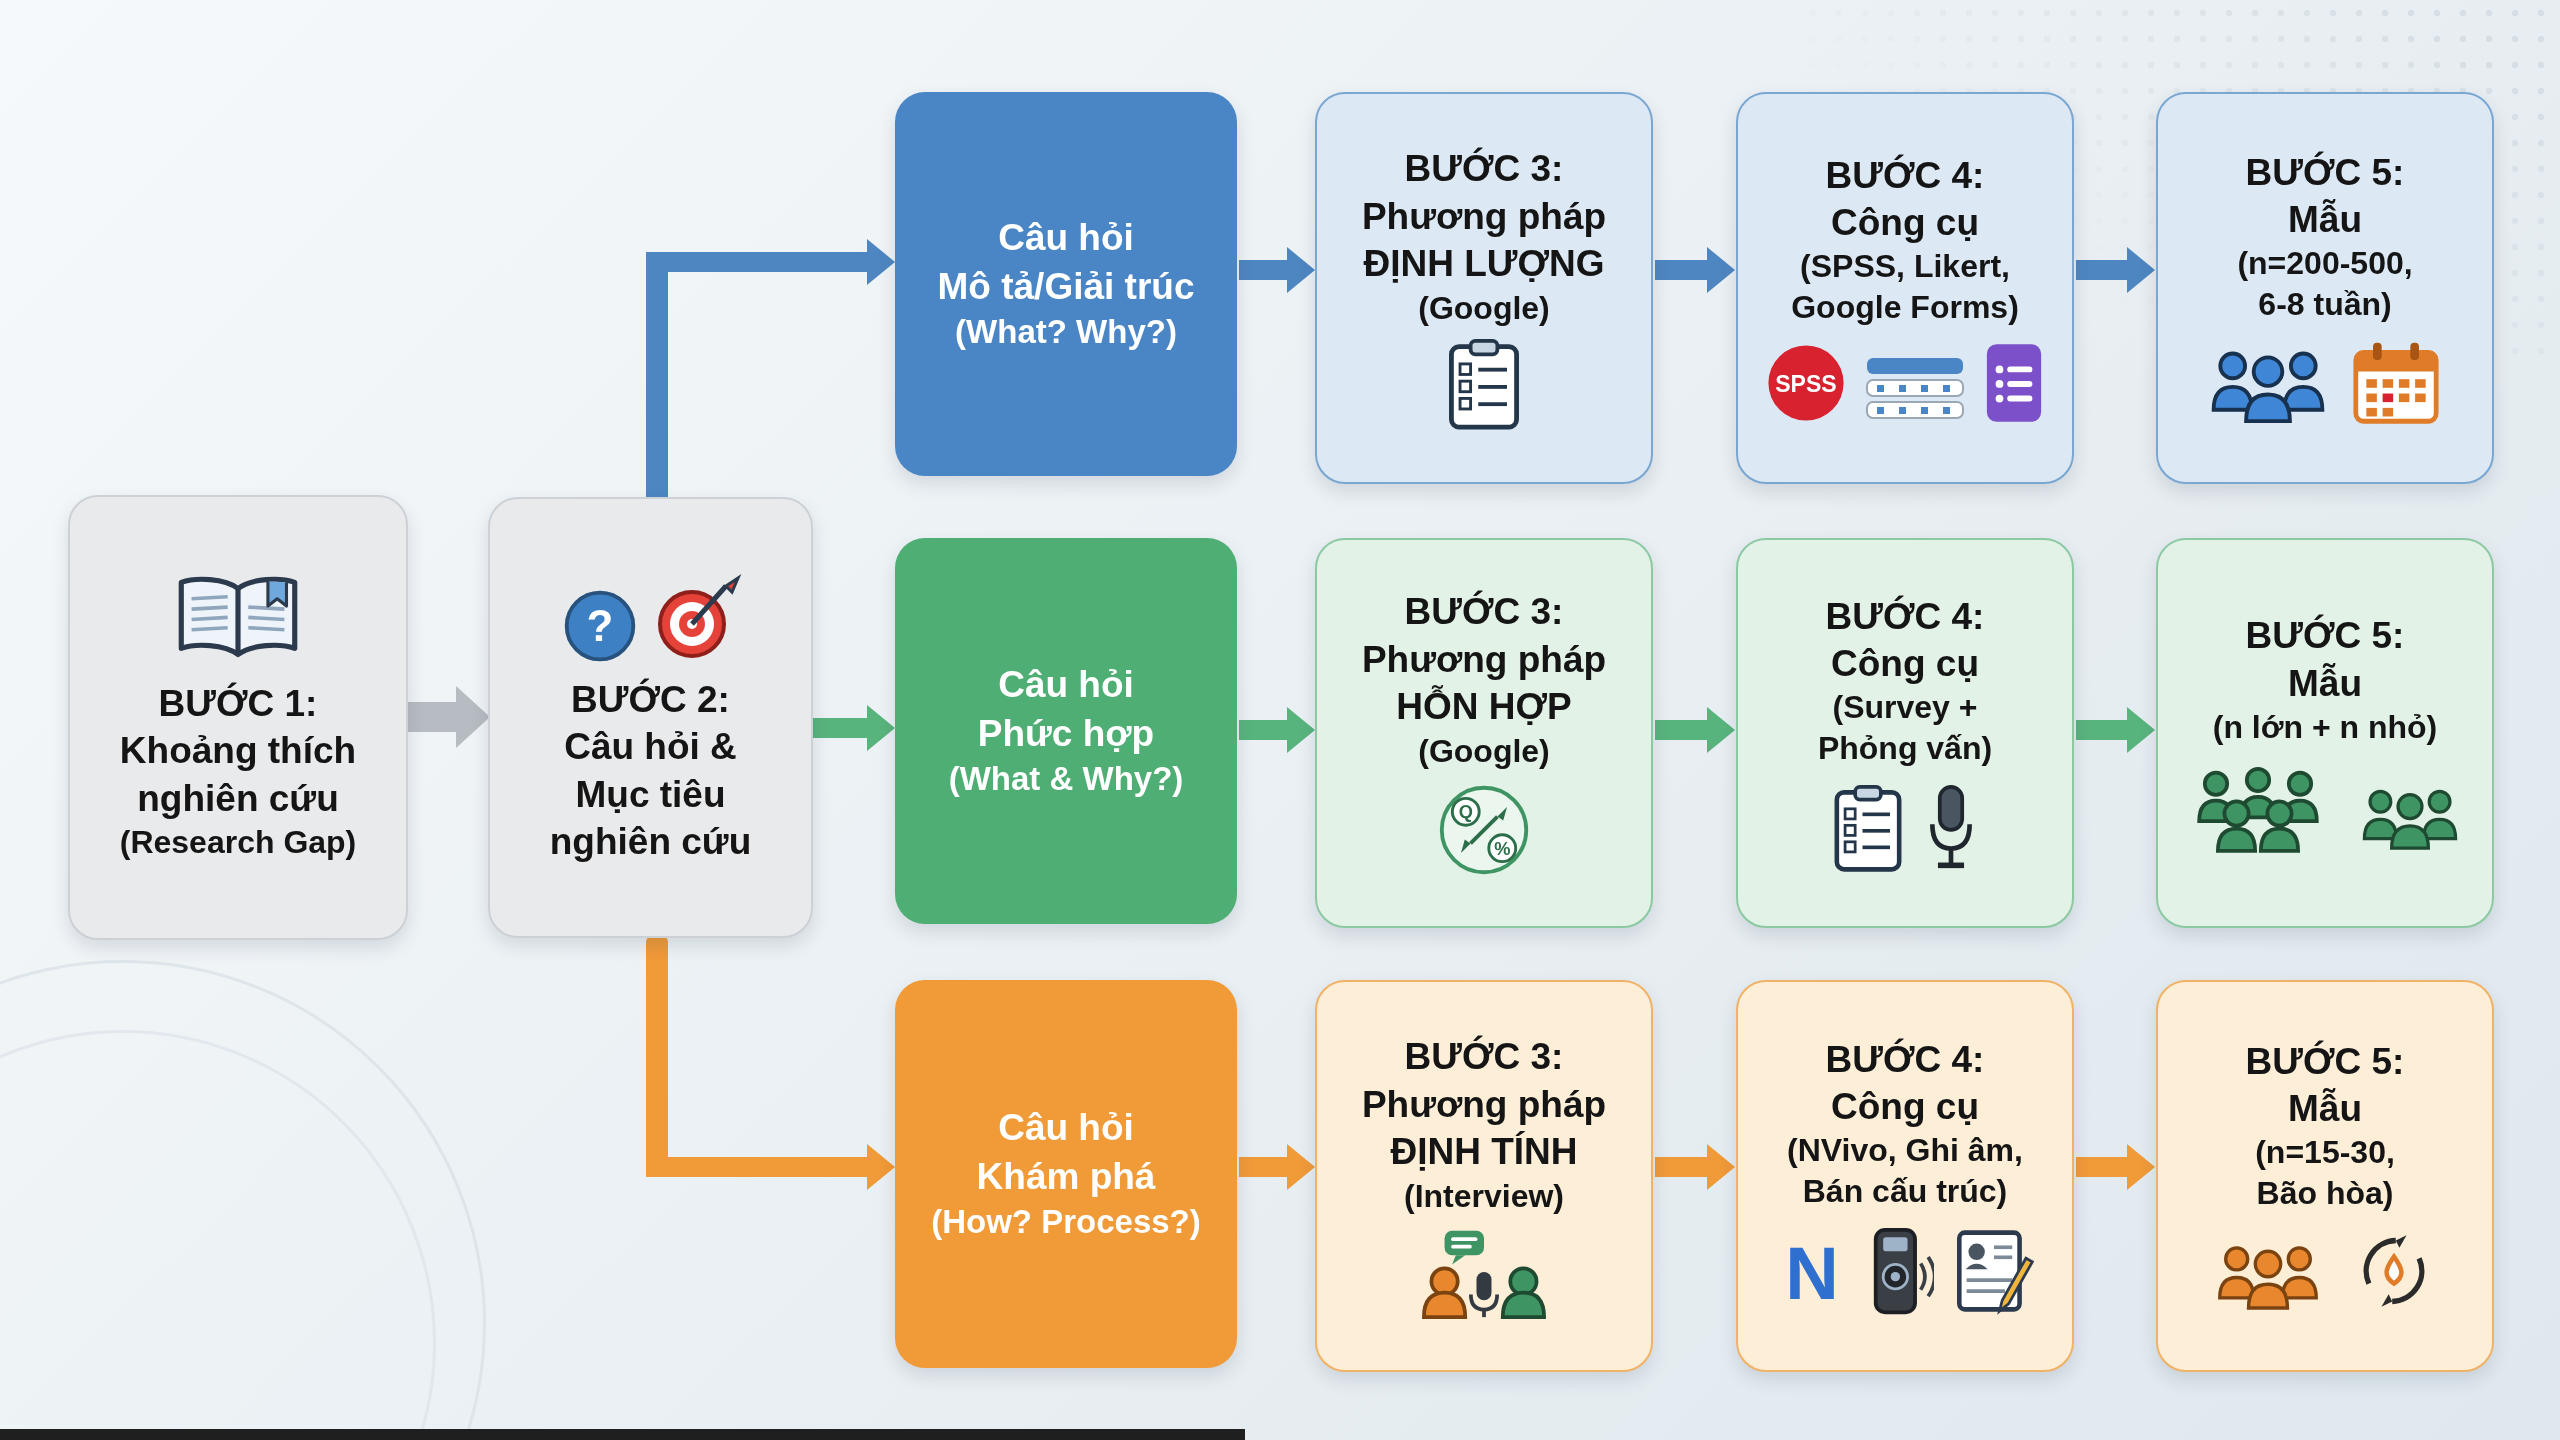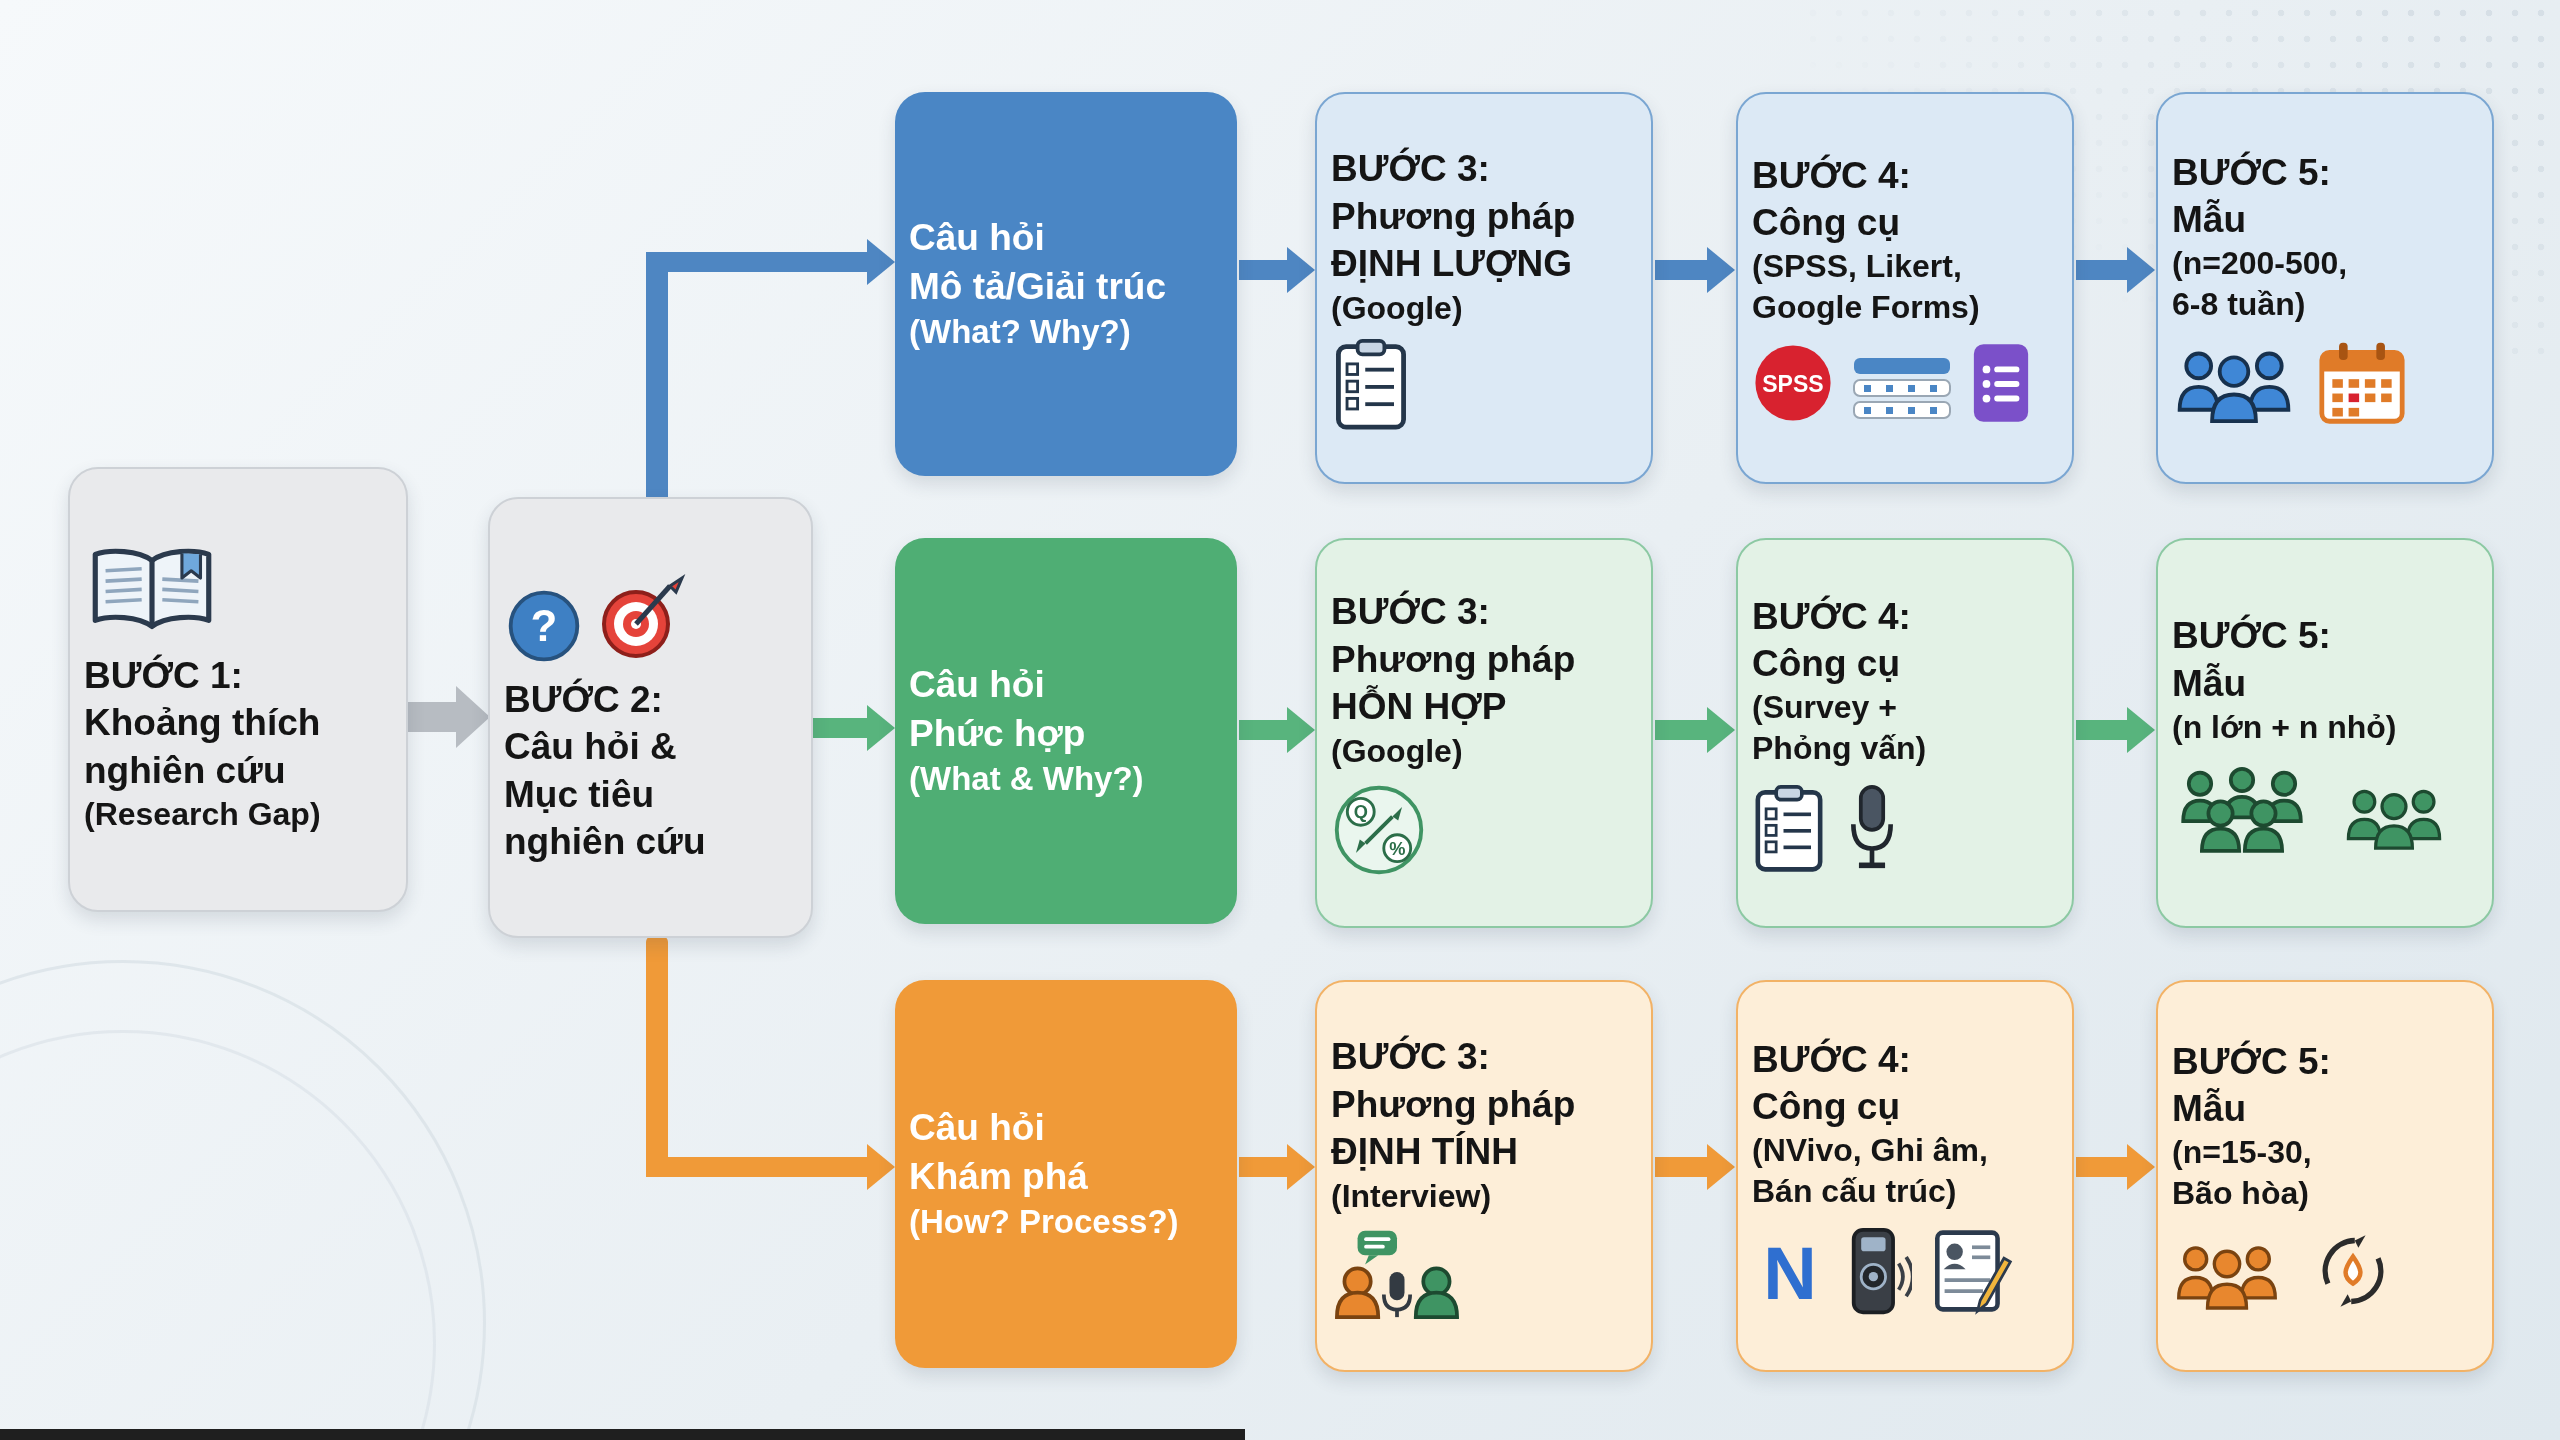--- a/index.html
+++ b/index.html
@@ -9,21 +9,21 @@
     background:linear-gradient(135deg,#f6f9fb 0%,#e9eff3 55%,#dfe8ee 100%);
     color:#151515;
   }
   .dots{position:absolute;right:0;top:0;width:760px;height:360px;
     background:radial-gradient(circle,#c3cfd8 3px,transparent 3.6px);
     background-size:26px 26px;opacity:.45;
     -webkit-mask-image:linear-gradient(215deg,#000 15%,transparent 70%);
     mask-image:linear-gradient(215deg,#000 15%,transparent 70%);}
   .curve{position:absolute;border:3px solid #d7dfe6;border-radius:50%;}
   .box{position:absolute;border-radius:30px;display:flex;flex-direction:column;
-    align-items:flex-start;justify-content:center;text-align:center;
+    align-items:center;justify-content:center;text-align:center;
     box-shadow:0 8px 18px rgba(40,60,80,.14);padding:14px 14px;box-sizing:border-box;}
   .gray{background:#e9eaec;border:2px solid #cdd1d6;}
   .blue-solid{background:#4a86c5;color:#fff;}
   .green-solid{background:#4fae74;color:#fff;}
   .orange-solid{background:#f09a38;color:#fff;}
   .blue-light{background:#dcE9f5;background:#dce9f5;border:2px solid #7aa6d2;}
   .green-light{background:#e3f2e6;border:2px solid #8cc9a3;}
   .orange-light{background:#fdeed8;border:2px solid #f2b266;}
   .t-bold{font-weight:700;font-size:37px;line-height:1.28;}
   .t-sub{font-weight:700;font-size:32px;line-height:1.28;}
@@ -105,21 +105,21 @@
   </div>
 <div class="arrow c-orange" style="left:1655px;top:1143px;width:80px;">
     <i class="shaft"></i>
     <i class="tip"></i>
   </div>
 <div class="arrow c-orange" style="left:2076px;top:1143px;width:79px;">
     <i class="shaft"></i>
     <i class="tip"></i>
   </div>
 
-<div class="box gray" style="left:68px;top:467px;width:340px;height:445px;">
+<div class="box gray" style="left:68px;top:495px;width:340px;height:445px;">
   <svg width="136" height="98" viewBox="0 0 130 95">
     <path d="M65 16 C52 6 24 5 10 10 L10 74 C24 69 52 70 65 80 C78 70 106 69 120 74 L120 10 C106 5 78 6 65 16 Z" fill="#eef4f9" stroke="#2b3a4d" stroke-width="5" stroke-linejoin="round"></path>
     <line x1="65" y1="16" x2="65" y2="80" stroke="#2b3a4d" stroke-width="5"></line>
     <g stroke="#8fa6bd" stroke-width="3.5">
       <line x1="20" y1="26" x2="55" y2="24"></line>
         <line x1="20" y1="36" x2="55" y2="34"></line>
       <line x1="20" y1="46" x2="55" y2="44"></line>
         <line x1="20" y1="56" x2="55" y2="54"></line>
       <line x1="75" y1="34" x2="110" y2="36"></line>
         <line x1="75" y1="44" x2="110" y2="46"></line>

